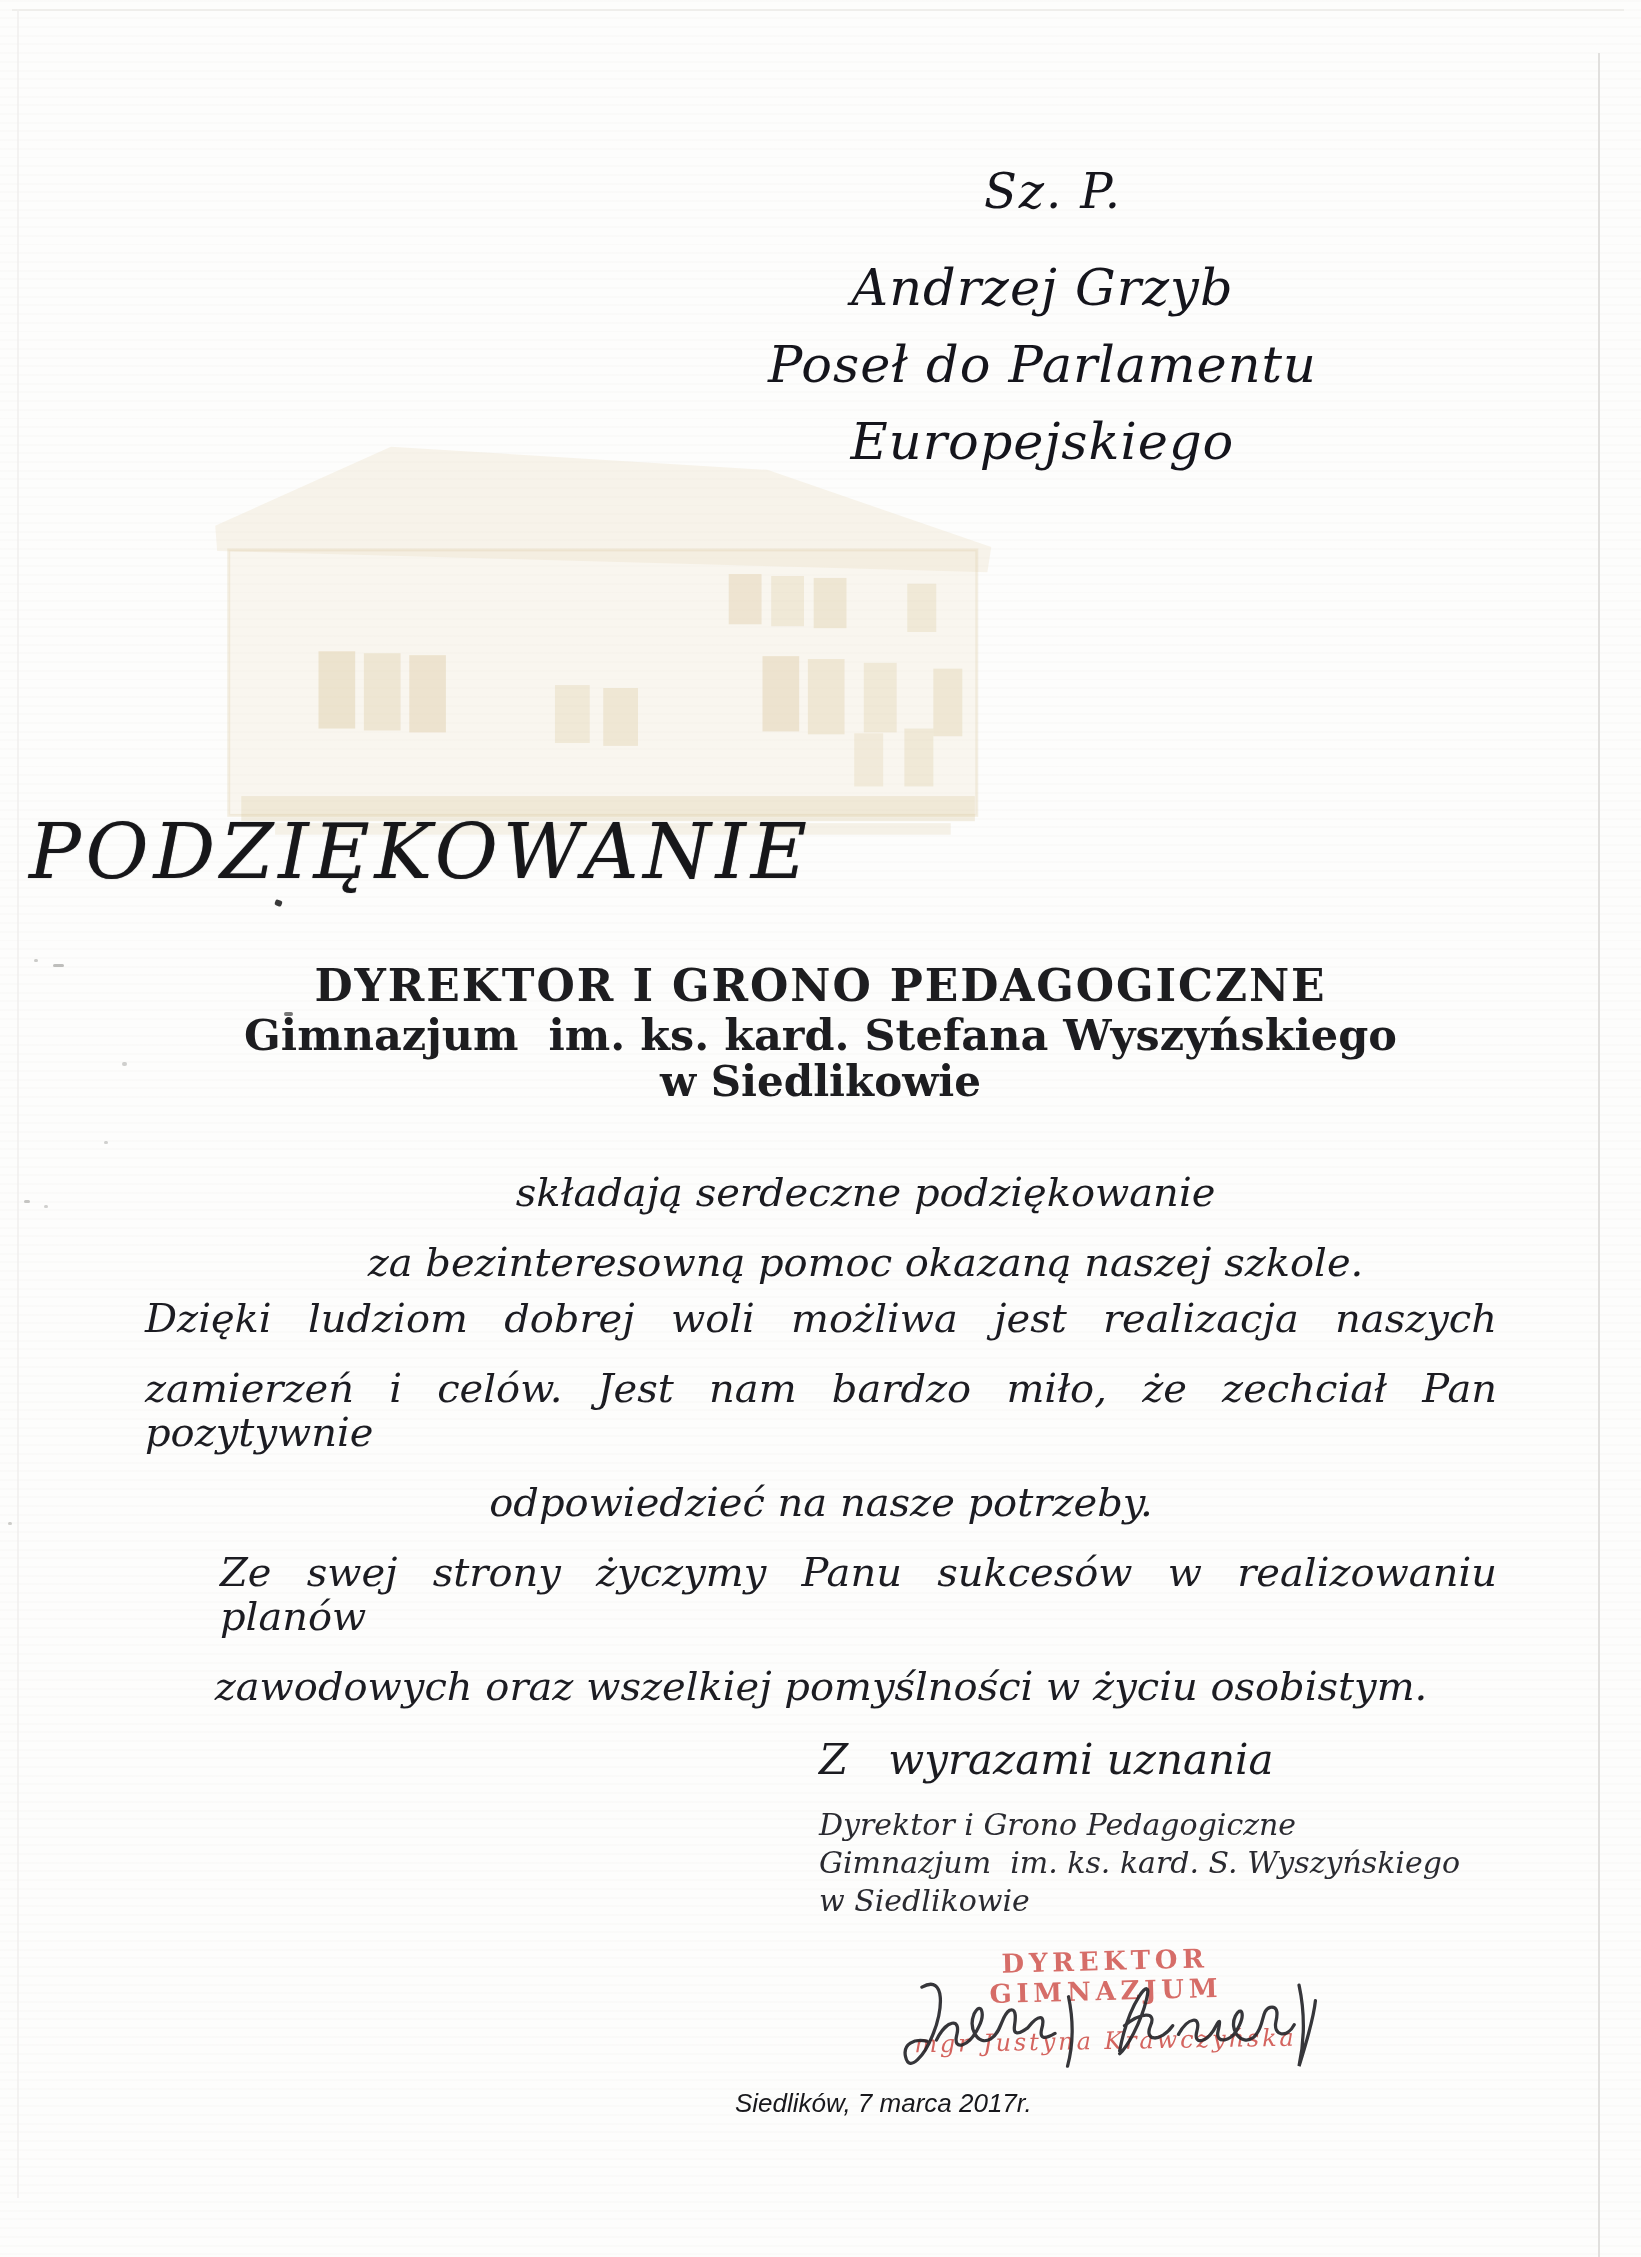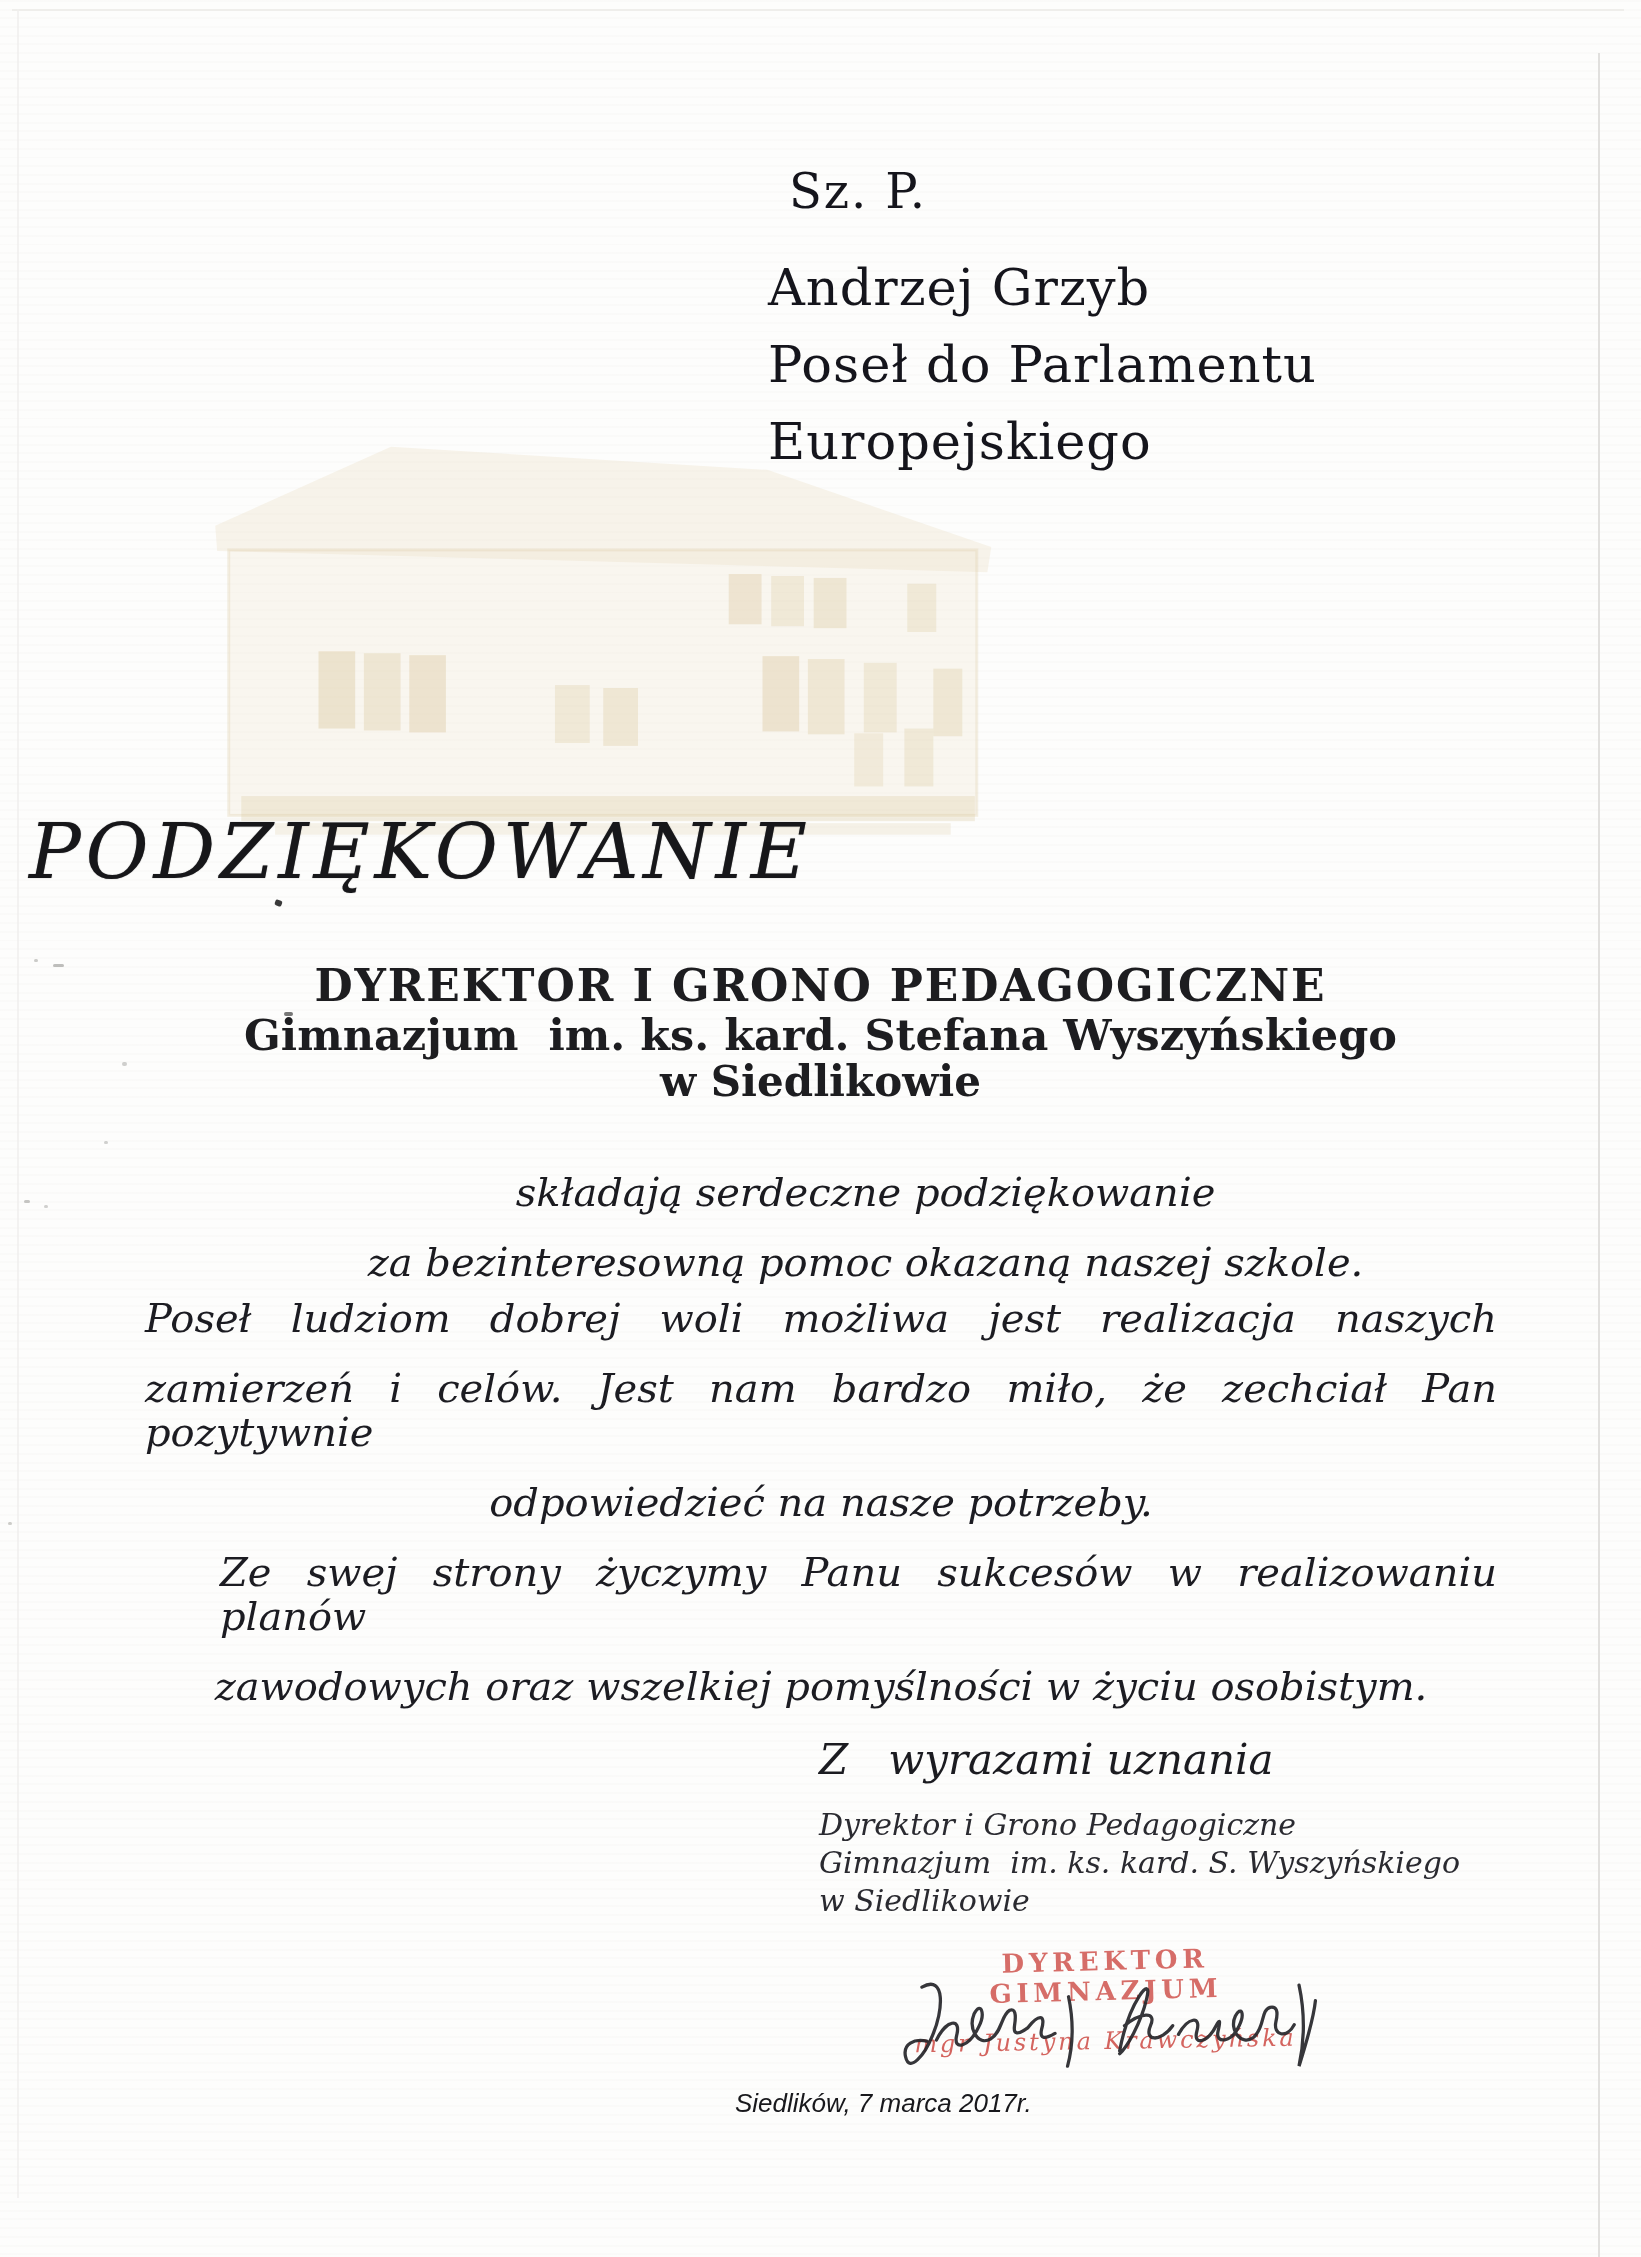--- a/index.html
+++ b/index.html
@@ -15,21 +15,21 @@
   
   .edge-top{position:absolute;top:8.7px;left:11.6px;right:17.4px;height:1.9px;background:#ecebe9;opacity:.85;}
   .edge-left{position:absolute;top:8.7px;left:17.4px;width:1.9px;height:97%;background:#f0efed;opacity:.8;}
   .edge-right{position:absolute;top:53px;left:1598px;width:1.9px;bottom:0;background:#e1e0de;}
   .speck{position:absolute;border-radius:1.9px;}
 
   
   .watermark{position:absolute;left:188px;top:410px;width:816px;height:444px;}
 
   
-  .recipient{position:absolute;left:768px;top:162px;color:#15151c;}
+  .recipient{position:absolute;left:768px;top:162px;font-style:italic;color:#15151c;text-align:center;}
   .salutation{font-size:48px;line-height:58px;margin-left:21px;letter-spacing:1.9px;}
   .recipient-lines{margin-top:29px;}
   .recipient-line{font-size:51px;line-height:77px;letter-spacing:1px;}
 
   
   .title{position:absolute;top:811px;left:29px;width:1612px;text-align:left;
     font-style:italic;font-size:77px;line-height:81px;letter-spacing:4.8px;color:#17171a;
     text-shadow:0 0 1px rgba(20,20,20,.55);}
 
   
@@ -123,21 +123,21 @@
     <div class="sh2 pre">Gimnazjum  im. ks. kard. Stefana Wyszyńskiego</div>
     <div class="sh3 pre">w Siedlikowie</div>
   </div>
 
   <div class="intro">
     <div>składają serdeczne podziękowanie</div>
     <div>za bezinteresowną pomoc okazaną naszej szkole.</div>
   </div>
 
   <div class="para para1">
-    <div class="para-line jline">Poseł ludziom dobrej woli możliwa jest realizacja naszych</div>
+    <div class="para-line jline">Dzięki ludziom dobrej woli możliwa jest realizacja naszych</div>
     <div class="para-line jline">zamierzeń i celów. Jest nam bardzo miło, że zechciał Pan pozytywnie</div>
     <div class="para-line lline">odpowiedzieć  na nasze potrzeby.</div>
   </div>
 
   <div class="para para2">
     <div class="para-line jline indent">Ze swej strony życzymy Panu sukcesów w realizowaniu planów</div>
     <div class="para-line lline">zawodowych oraz wszelkiej pomyślności w życiu osobistym.</div>
   </div>
 
   <div class="closing pre">Z   wyrazami uznania</div>

